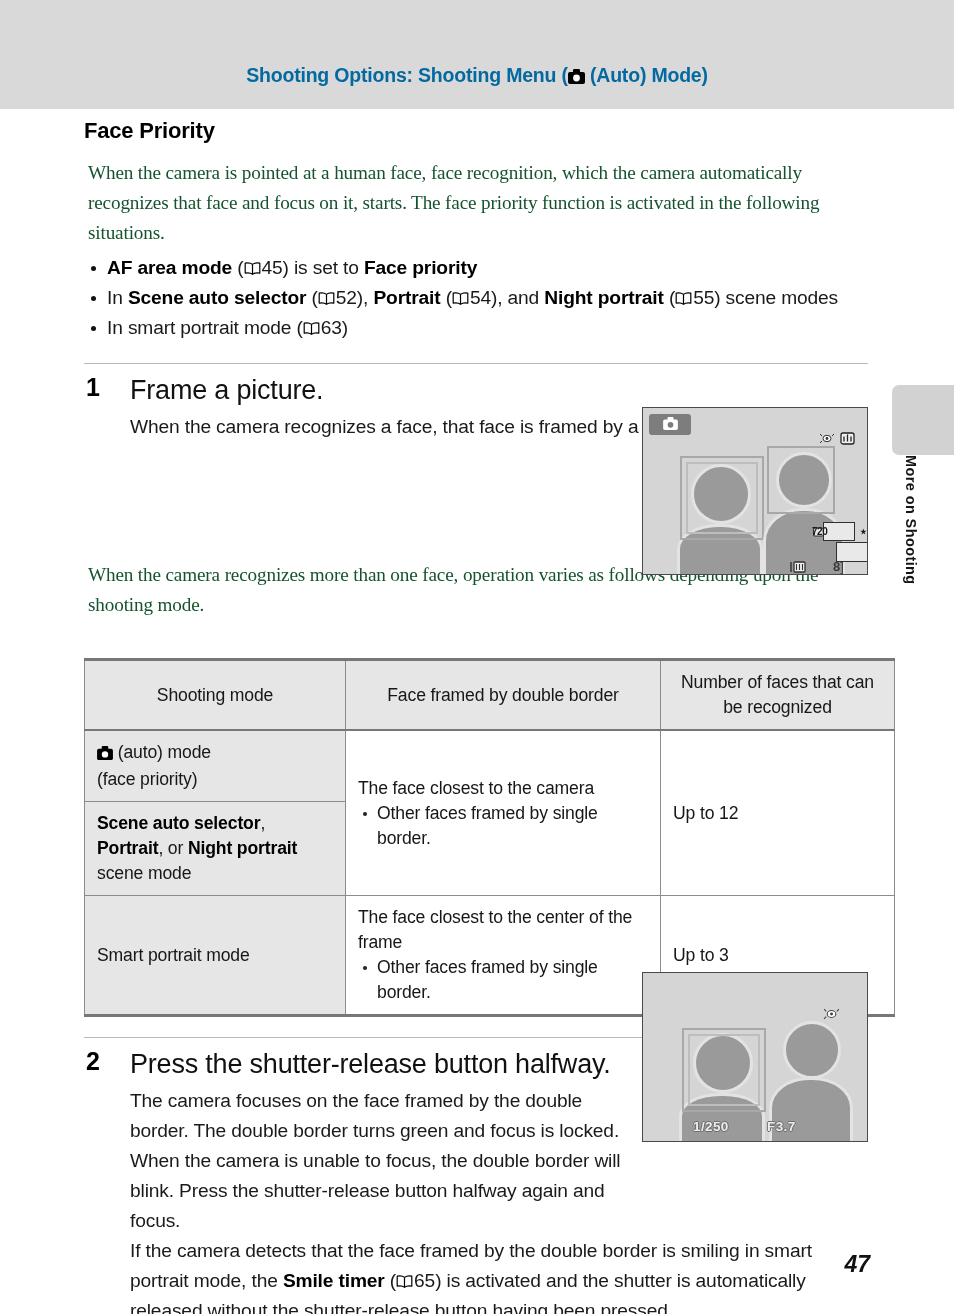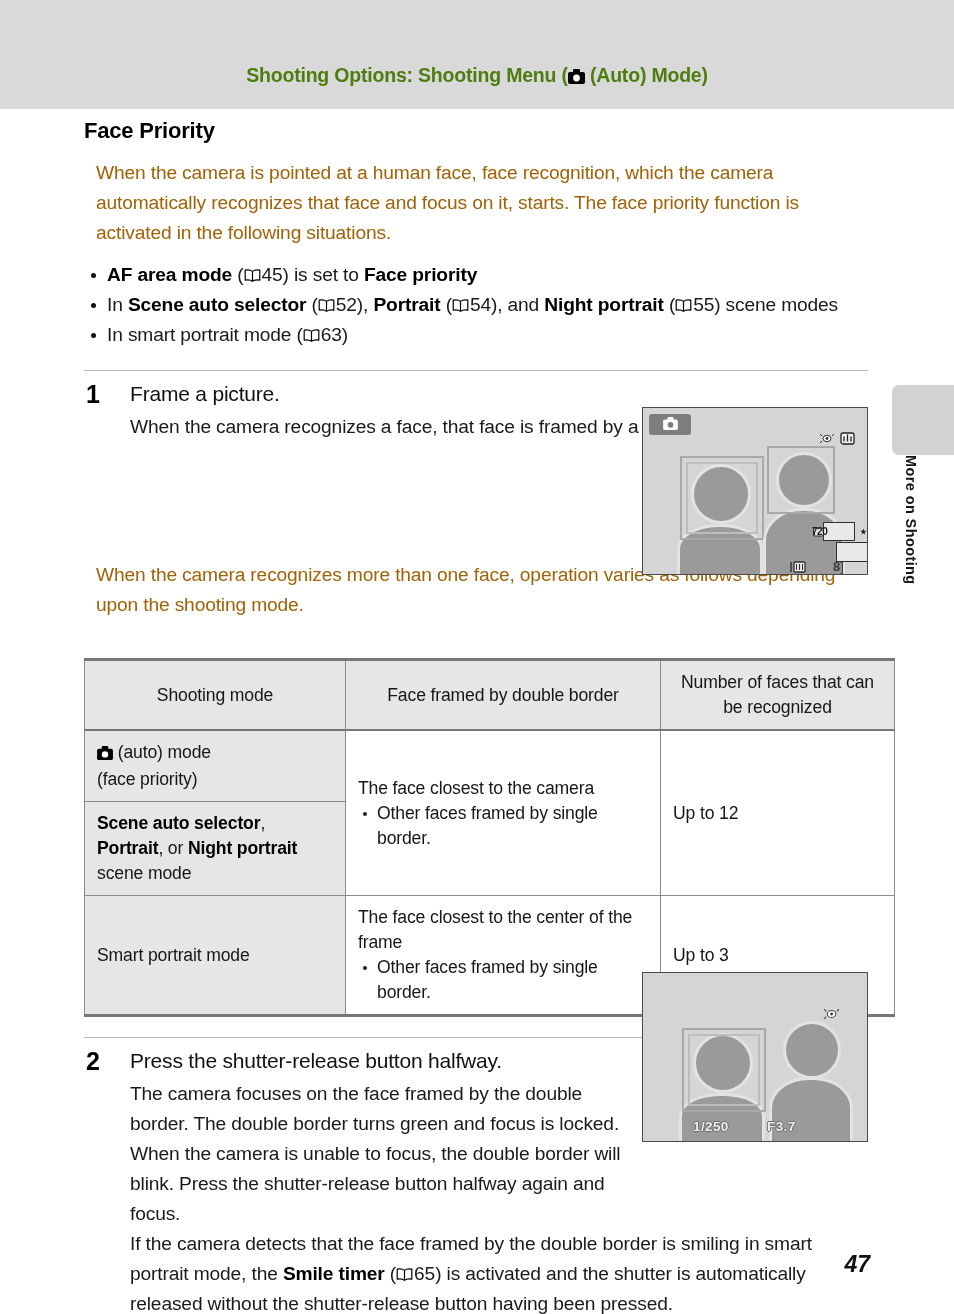--- a/index.html
+++ b/index.html
@@ -23,21 +23,21 @@
     width: 954px; height: 109px;
     background: #d9d9d9;
   }
   .header-title {
     position: absolute;
     left: 0; right: 0; top: 64px;
     text-align: center;
     font-size: 19.5px;
     font-weight: 700;
     letter-spacing: -0.2px;
-    color: #4d7c0f;
+    color: #0369a1;
   }
 
   
   .thumb-tab {
     position: absolute;
     left: 892px; top: 385px;
     width: 62px; height: 70px;
     background: #d2d2d2;
     border-radius: 7px 0 0 7px;
   }
@@ -63,22 +63,23 @@
   .sec-title {
     font-size: 22px;
     font-weight: 700;
     letter-spacing: -0.2px;
     margin: 0 0 14px 0;
   }
   .body-p {
     font-size: 19.2px;
     line-height: 30px;
     letter-spacing: -0.15px;
-    margin: 12px;
-    color: #a16207;
+    margin: 4px;
+    color: #14532d;
+    font-family: Liberation Serif, serif;
   }
   .bullets {
     margin: 5px 0 16px 0;
     padding: 0;
     list-style: none;
   }
   .bullets li {
     position: relative;
     padding-left: 23px;
     font-size: 19.2px;
@@ -116,21 +117,21 @@
   }
   .step { position: relative; margin-top: 11px; }
   .step-num {
     position: absolute;
     left: 2px; top: -2px;
     font-size: 25px;
     font-weight: 700;
   }
   .step-head {
     margin-left: 46px;
-    font-size: 21px;
+    font-size: 27px;
     letter-spacing: -0.2px;
     color: #111;
   }
   .step-body {
     margin-left: 46px;
     margin-top: 6px;
     font-size: 19.2px;
     line-height: 30px;
     letter-spacing: -0.15px;
     color: #1a1a1a;

